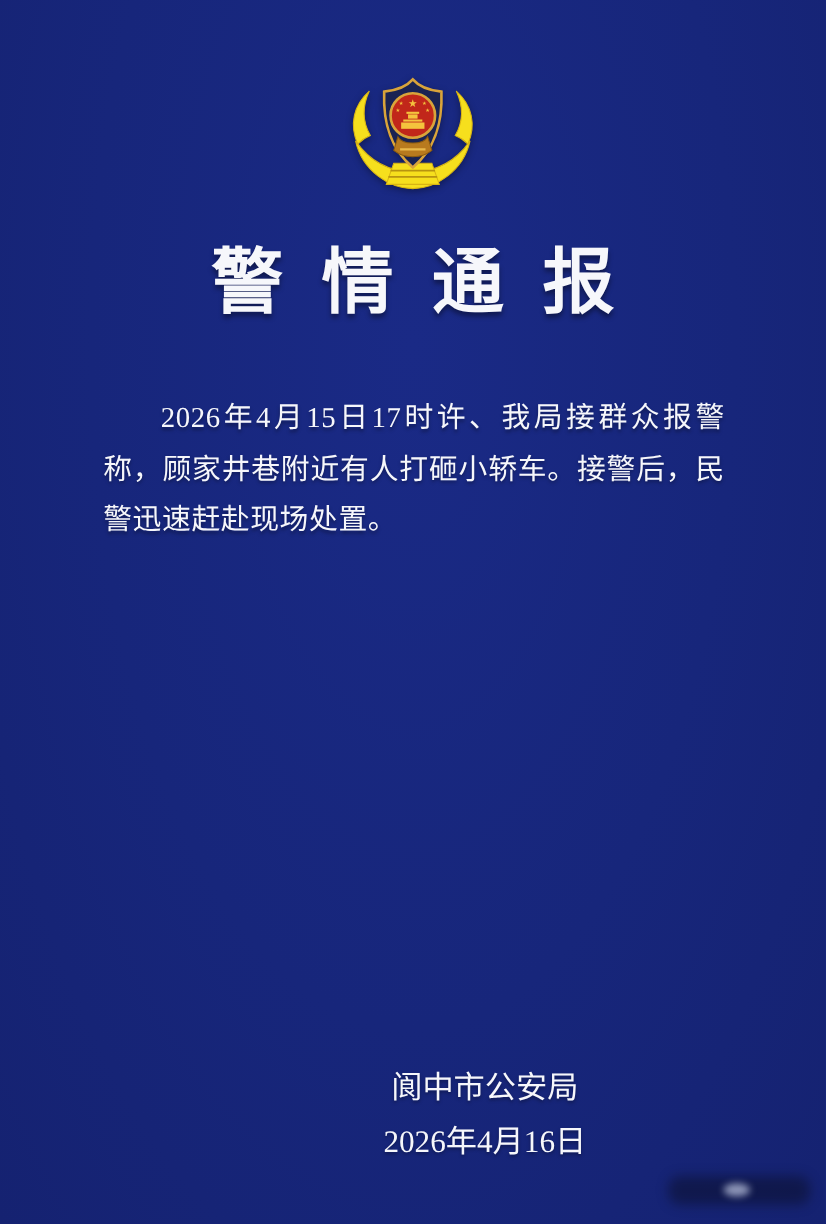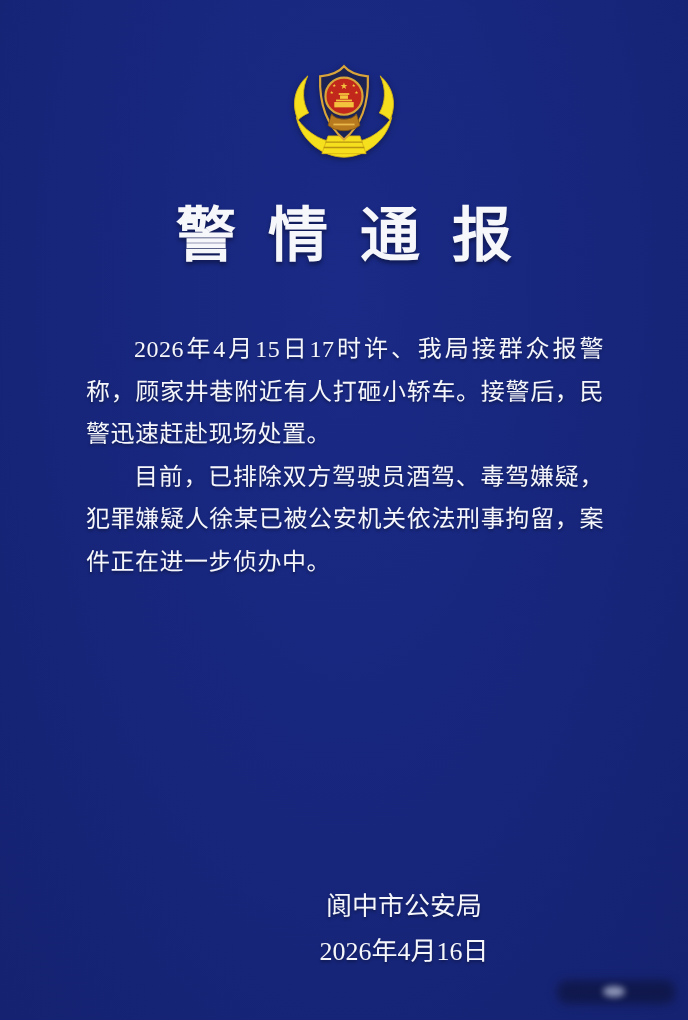--- a/index.html
+++ b/index.html
@@ -92,21 +92,20 @@
     <rect x="54" y="34.5" width="12" height="2" style="fill:#f4c33d"></rect>
     <rect x="55.5" y="37" width="9" height="4" style="fill:#f4c33d"></rect>
     <rect x="51" y="41.8" width="18" height="2" style="fill:#f4c33d"></rect>
     <rect x="49" y="44.6" width="22" height="6" style="fill:#f4c33d"></rect>
   </svg>
 
   <div class="title">警情通报</div>
 
   <div class="body-text">
     <p>2026年4月15日17时许、我局接群众报警称，顾家井巷附近有人打砸小轿车。接警后，民警迅速赶赴现场处置。</p>
-    <p>目前，已排除双方驾驶员酒驾、毒驾嫌疑，犯罪嫌疑人徐某已被公安机关依法刑事拘留，案件正在进一步侦办中。</p>
   </div>
 
   <div class="signature">
     <div>阆中市公安局</div>
     <div>2026年4月16日</div>
   </div>
 
   <div class="watermark"></div>
   <div class="watermark-spot"></div>
 

